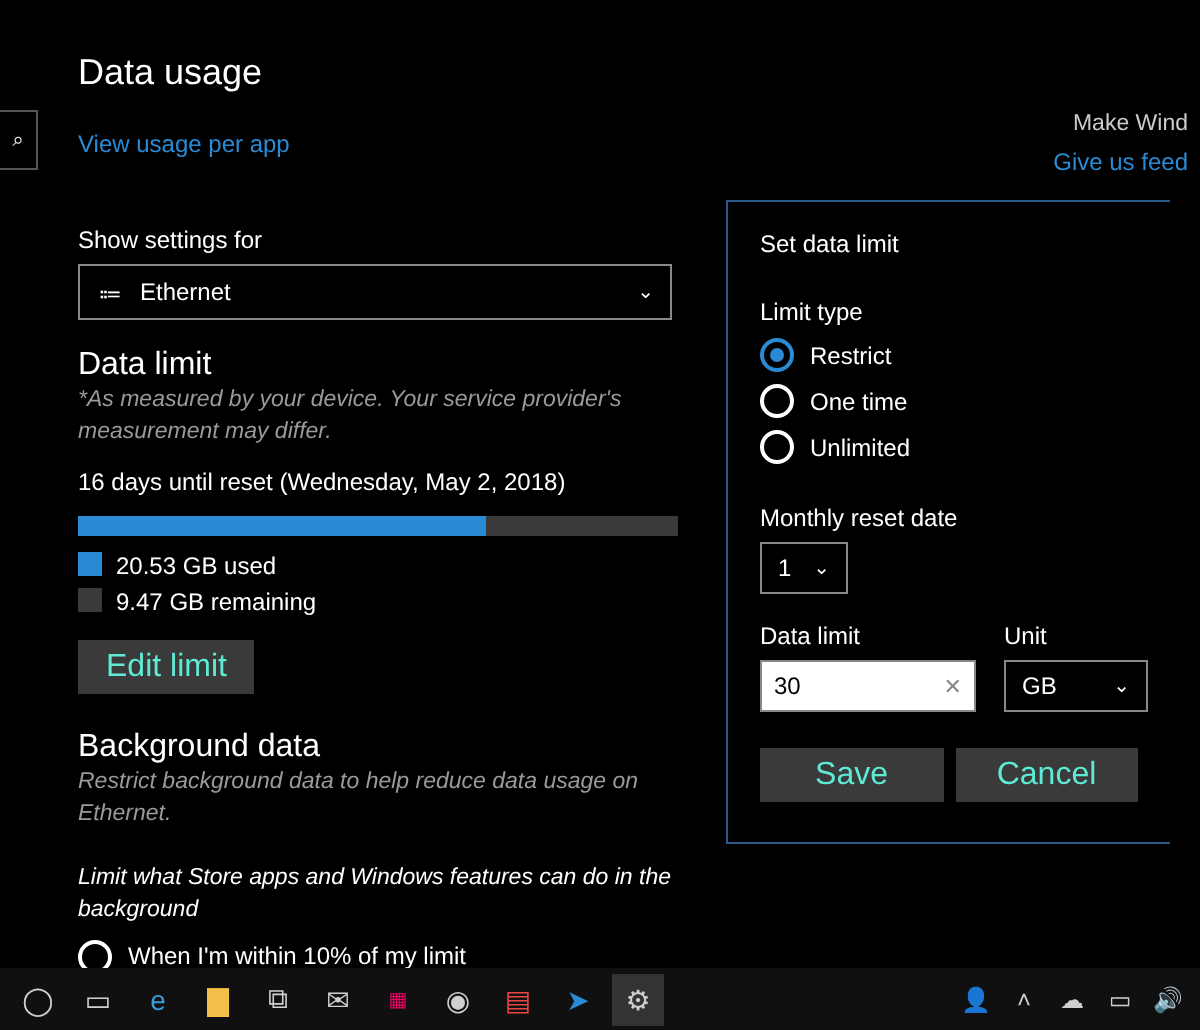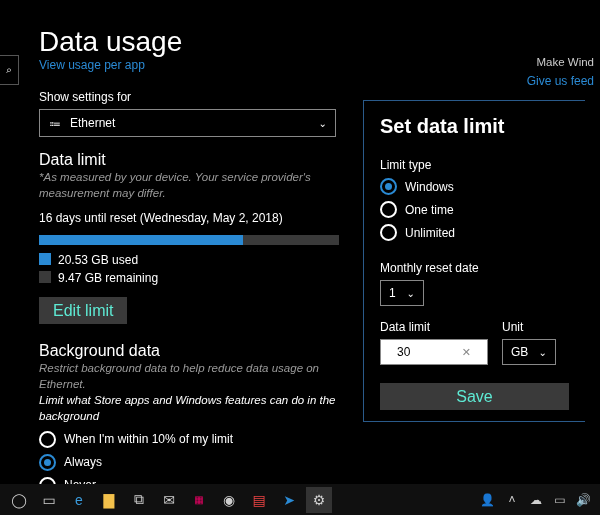--- a/index.html
+++ b/index.html
@@ -11,23 +11,23 @@
     position: relative;
   }
   .sidebar-stub {
     position: absolute; left: 0; top: 55px; width: 19px; height: 30px;
     border: 1px solid #555; border-left: none; display:flex; align-items:center; justify-content:center;
   }
   .main {
     position: absolute; left: 39px; top: 26px; right: 0;
     color: #fff;
   }
-  h1 { font-weight: 300; font-size: 28px; margin-bottom: 0; }
+  h1 { font-weight: 300; font-size: 18px; margin-bottom: 18px; }
   .link { color: #2a8ad4; font-size: 12px; cursor: pointer; }
-  .section-label { font-size: 12px; margin-top: 18px; margin-bottom: 5px; }
+  .section-label { font-size: 12px; margin-top: 34px; margin-bottom: 5px; }
   .select {
     width: 297px; height: 28px; border: 1px solid #888; background: #000;
     display: flex; align-items: center; padding: 0 8px; justify-content: space-between;
     cursor: pointer;
   }
   .select .ico { width: 14px; display:inline-flex; justify-content:center; }
   h2 { font-weight: 400; font-size: 16px; margin-top: 14px; }
   .muted { color: #9a9a9a; font-size: 11.5px; line-height: 1.4; max-width: 310px; font-style: italic; }
   .reset-line { font-size: 12px; margin-top: 10px; }
   .bar {
@@ -53,31 +53,31 @@
   }
   .radio .dot { width:7px; height:7px; border-radius:50%; background:#2a8ad4; display:none; }
   .radio.sel { border-color:#2a8ad4; }
   .radio.sel .dot { display:block; }
 
   .modal {
     position:absolute; left:363px; top:100px; width:222px; height:322px;
     background: rgba(0,0,0,0.92); border:1px solid #2a5a8a; border-right:none;
     padding: 14px 16px;
   }
-  .modal h3 { font-weight:700; font-size:20px; }
+  .modal h3 { font-weight:400; font-size:12px; }
   .modal .section-label { margin-top:20px; }
   .drop {
     border:1px solid #888; height:26px; display:flex; align-items:center; justify-content:space-between;
     padding:0 8px; cursor:pointer; background:#000;
   }
   .drop-sm { width:44px; }
-  .drop-md { width:54px; }
+  .drop-md { width:72px; }
   .input {
     border:1px solid #888; height:26px; background:#fff; color:#000;
-    display:flex; align-items:center; justify-content:space-between; padding:0 16px; width:108px;
+    display:flex; align-items:center; justify-content:space-between; padding:0 6px; width:108px;
   }
   .row-gap { display:flex; gap:14px; }
   .modal-btns { display:flex; gap:6px; margin-top:18px; }
   .modal-btns .btn { flex:1; padding:0; }
 
   .right-links {
     position:absolute; right:6px; top:56px; text-align:right; font-size:11.5px;
   }
   .right-links .grey { color:#ccc; }
 
@@ -133,21 +133,21 @@
       <span>9.47 GB remaining</span>
     </div>
   </div>
 
   <div class="btn-row">
     <button class="btn">Edit limit</button>
   </div>
 
   <h2 style="margin-top:18px">Background data</h2>
   <div class="muted">Restrict background data to help reduce data usage on Ethernet.</div>
-  <div class="muted" style="color:#fff;margin-top:0;">Limit what Store apps and Windows features can do in the background</div>
+  <div class="muted" style="color:#fff;margin-top:16px;">Limit what Store apps and Windows features can do in the background</div>
 
   <div class="radio-row">
     <span class="radio"></span>
     <span>When I'm within 10% of my limit</span>
   </div>
   <div class="radio-row">
     <span class="radio sel">
         <span class="dot"></span>
       </span>
     <span>Always</span>
@@ -164,21 +164,21 @@
 </div>
 
 <div class="modal">
   <h3>Set data limit</h3>
 
   <div class="section-label">Limit type</div>
   <div class="radio-row">
     <span class="radio sel">
         <span class="dot"></span>
       </span>
-    <span>Windows</span>
+    <span>Restrict</span>
   </div>
   <div class="radio-row">
     <span class="radio"></span>
     <span>One time</span>
   </div>
   <div class="radio-row">
     <span class="radio"></span>
     <span>Unlimited</span>
   </div>
 
@@ -200,20 +200,21 @@
       <div class="section-label" style="margin-top:0">Unit</div>
       <div class="drop drop-md">
         <span>GB</span>
         <span class="chev">⌄</span>
       </div>
     </div>
   </div>
 
   <div class="modal-btns">
     <button class="btn">Save</button>
+    <button class="btn">Cancel</button>
   </div>
 </div>
 
 <div class="taskbar">
   <div class="tb-left">
     <span class="tb-ico">◯</span>
     <span class="tb-ico">▭</span>
     <span class="tb-ico" style="color:#3a9bdc">e</span>
     <span class="tb-ico" style="color:#f3c14b">▇</span>
     <span class="tb-ico">⧉</span>

